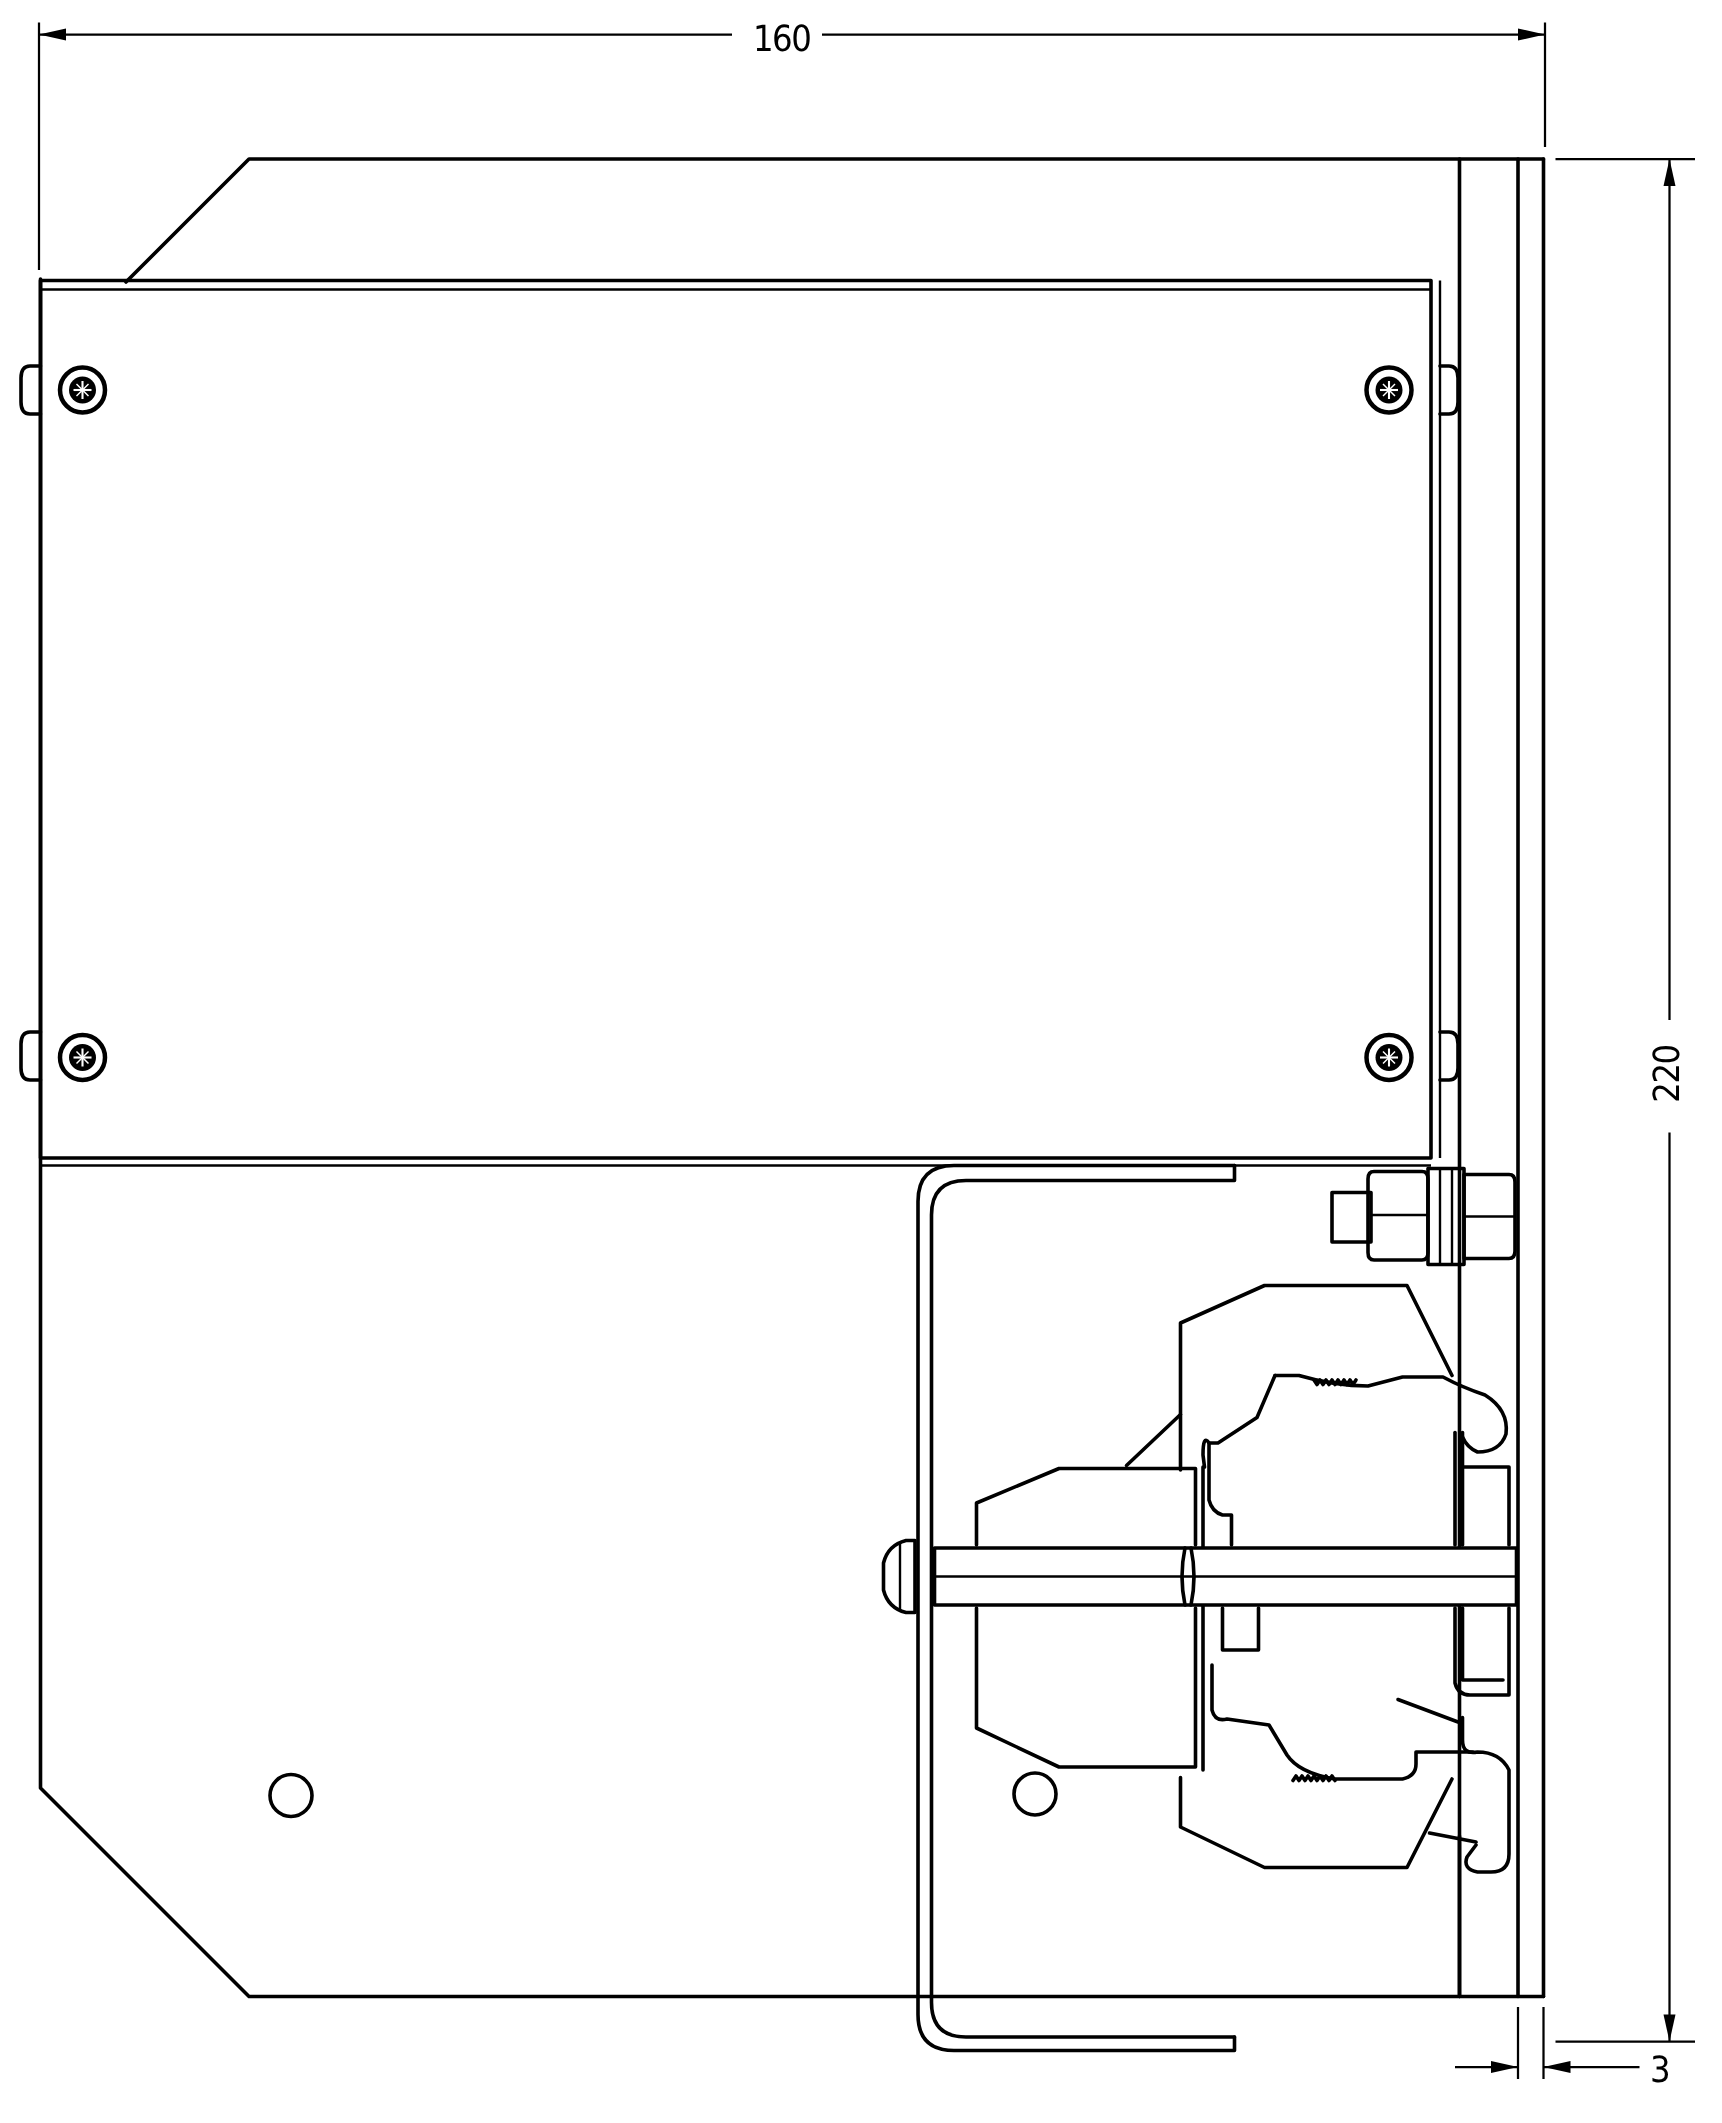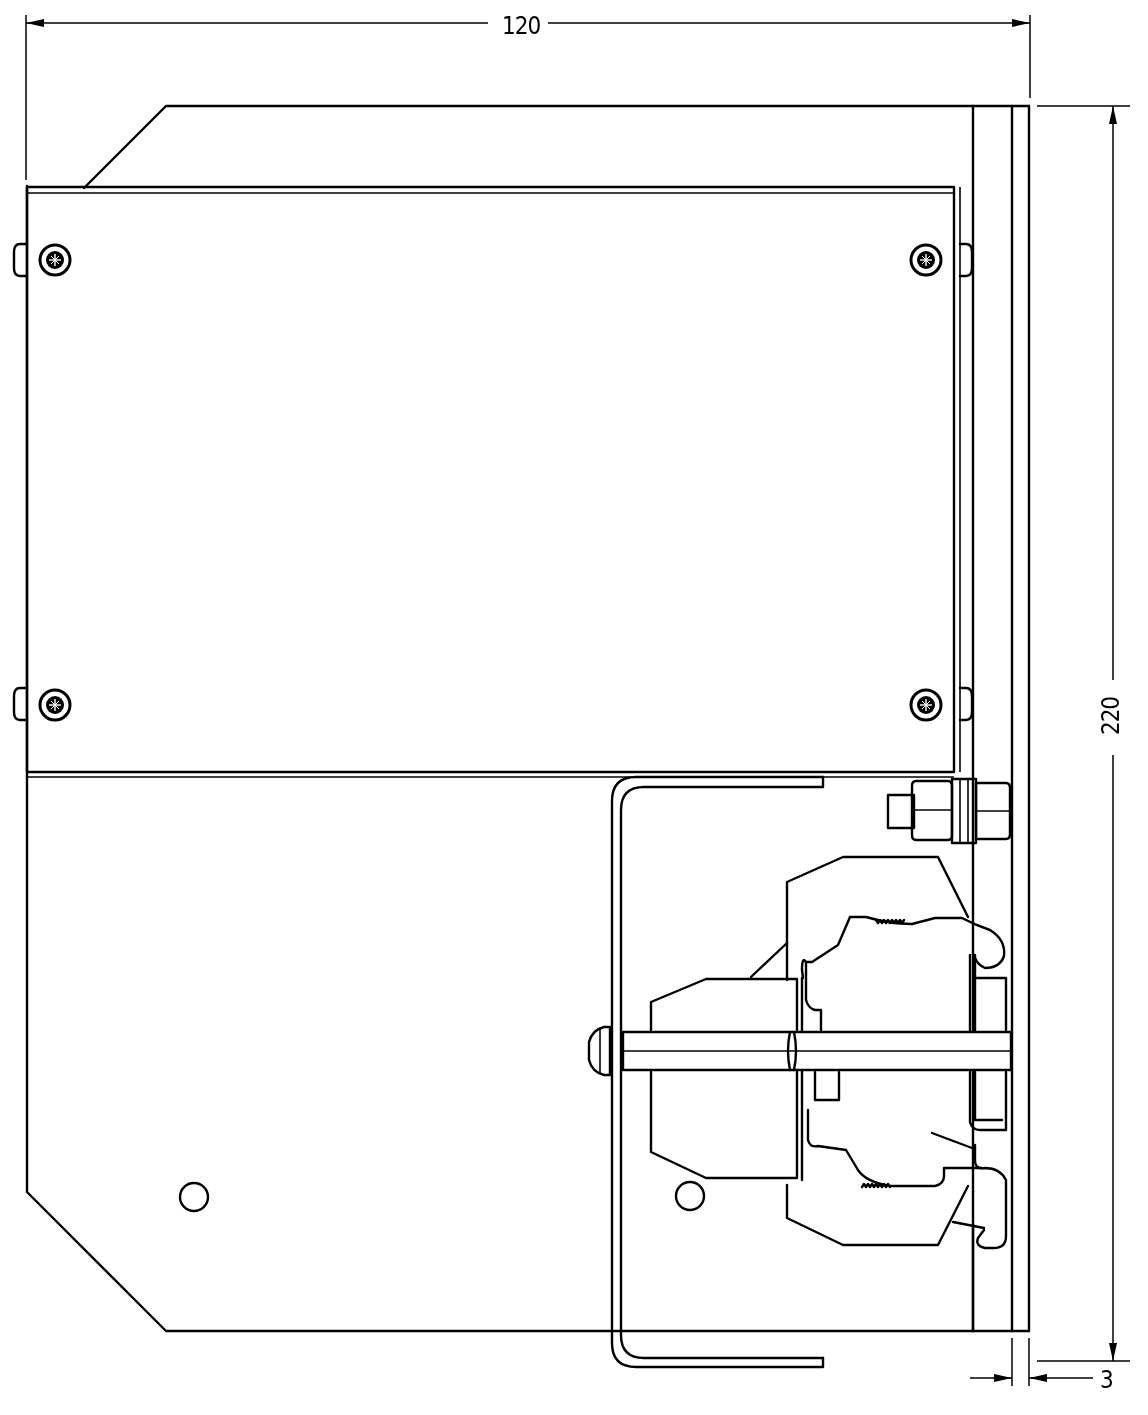--- a/index.html
+++ b/index.html
@@ -179,15 +179,15 @@
     <line class="thin" x1="623" y1="1051" x2="1011" y2="1051"></line>
     <path class="ln" d="M790,1032 Q786,1051 790,1070"></path>
     <path class="ln" d="M794,1032 Q798,1051 794,1070"></path>
 
     <path class="ln" d="M610,1027 L604,1027 Q592,1030 589,1042 L589,1060 Q592,1072 604,1075 L610,1075 Z"></path>
     <line class="thin" x1="600" y1="1029" x2="600" y2="1073"></line>
   </g>
 
 </svg>
 
-<div id="dim-width-label" class="label">120</div>
+<div id="dim-width-label" class="label">160</div>
 <div id="dim-height-label" class="label">220</div>
 <div id="dim-thickness-label" class="label">3</div>
 
 </body></html>

